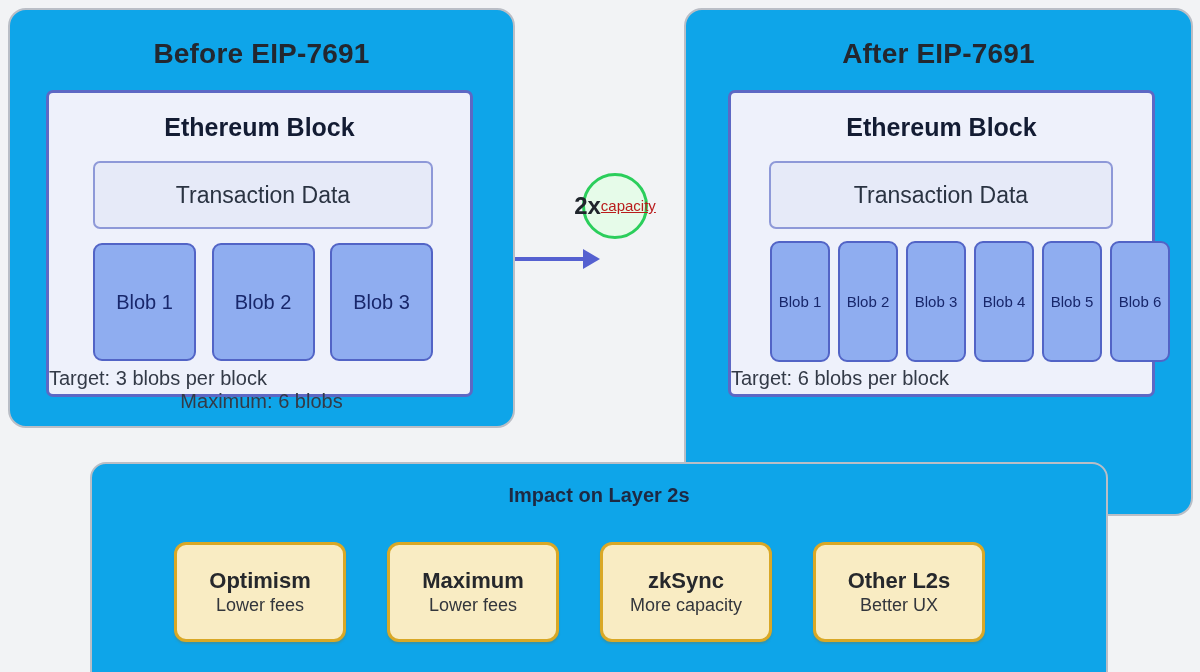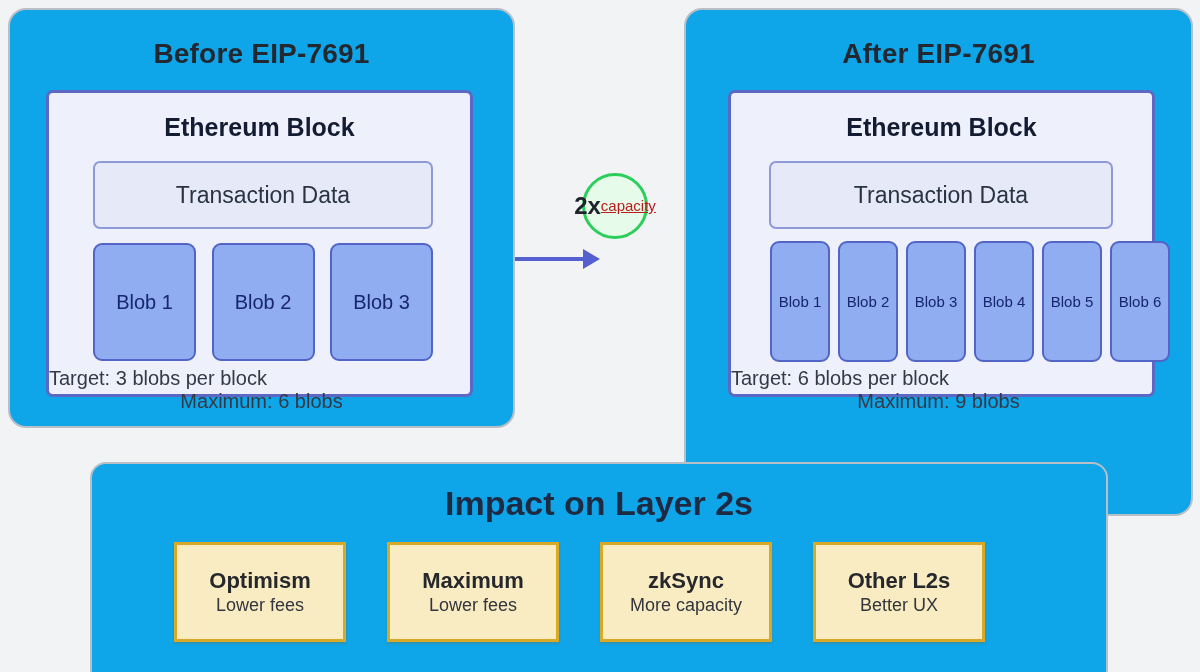--- a/index.html
+++ b/index.html
@@ -149,35 +149,35 @@
   
   .panel-impact {
     left: 90px; top: 462px;
     width: 1018px; height: 240px;
     border-radius: 16px;
   }
   .impact-title {
     position: absolute;
     top: 20px; left: 0; right: 0;
     text-align: center;
-    font-size: 34px;
+    font-size: 20px;
     font-weight: bold;
     color: #1e2942;
   }
   .card-row {
     position: absolute;
     top: 78px; left: 82px;
     display: flex;
     gap: 41px;
   }
   .l2-card {
     width: 172px; height: 100px;
     background: #f9ecc3;
     border: 3px solid #d9a826;
-    border-radius: 0;
+    border-radius: 12px;
     box-sizing: border-box;
     display: flex;
     flex-direction: column;
     align-items: center;
     justify-content: center;
     gap: 4px;
     box-shadow: 0 2px 2px rgba(140, 105, 20, 0.25);
   }
   .l2-card .name {
     font-size: 22px;
@@ -224,21 +224,20 @@
     <div class="blob-row">
       <div class="blob">Blob 1</div>
       <div class="blob">Blob 2</div>
       <div class="blob">Blob 3</div>
       <div class="blob">Blob 4</div>
       <div class="blob">Blob 5</div>
       <div class="blob">Blob 6</div>
     </div>
     <div class="target-label">Target: 6 blobs per block</div>
   </div>
-  <div class="maximum-label">Maximum: 9 blobs</div>
 </div>
 
 <div class="panel panel-impact">
   <div class="impact-title">Impact on Layer 2s</div>
   <div class="card-row">
     <div class="l2-card">
       <div class="name">Optimism</div>
       <div class="benefit">Lower fees</div>
     </div>
     <div class="l2-card">

